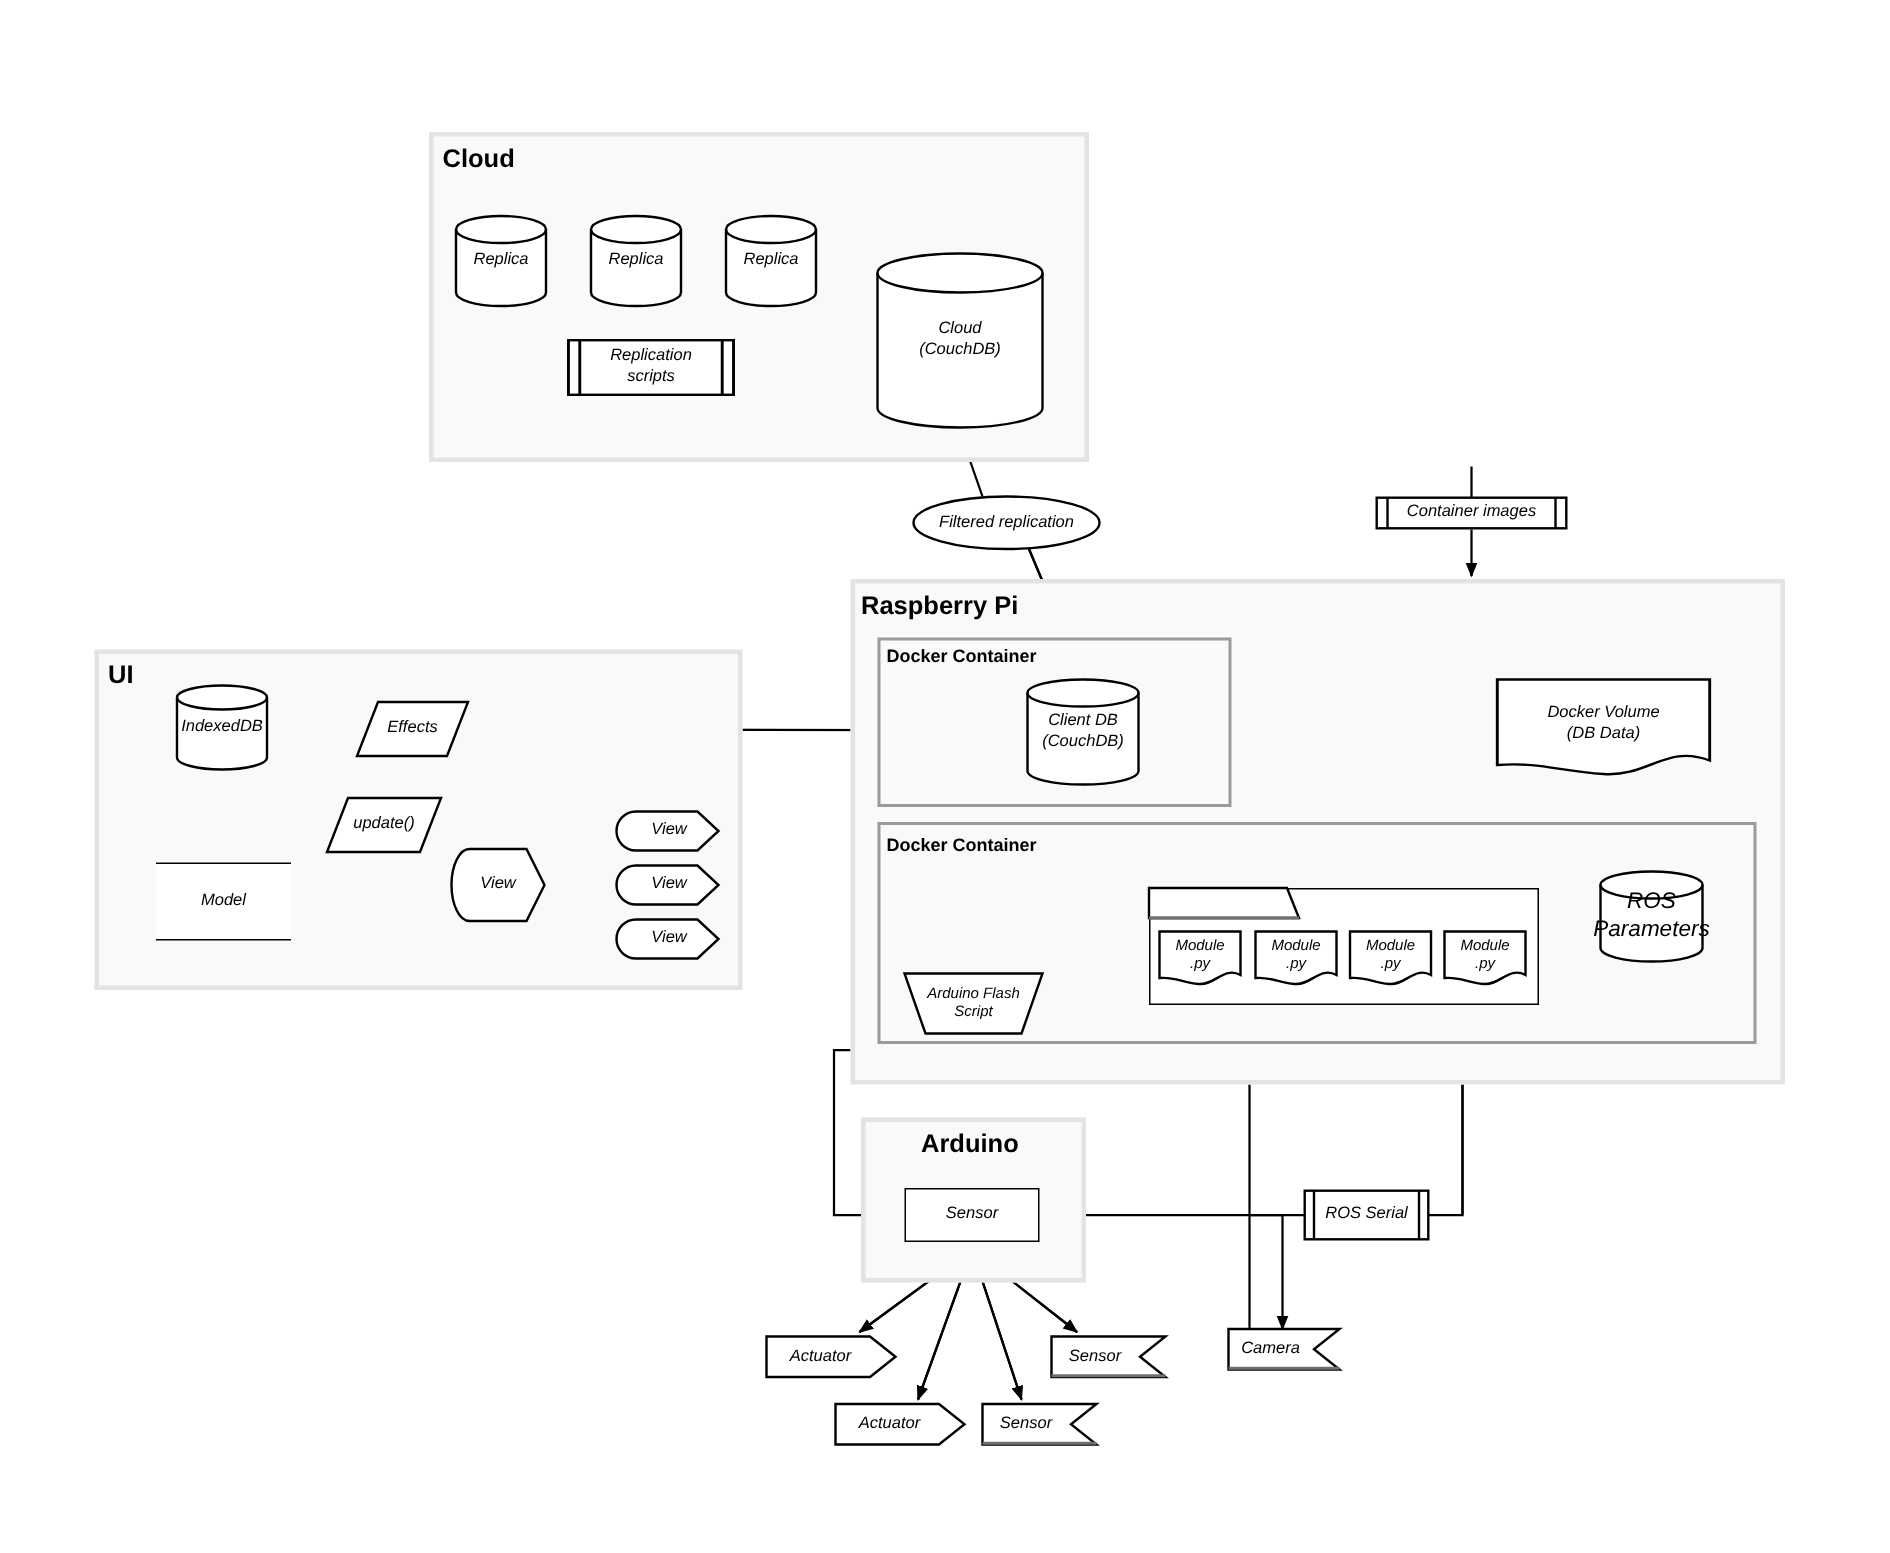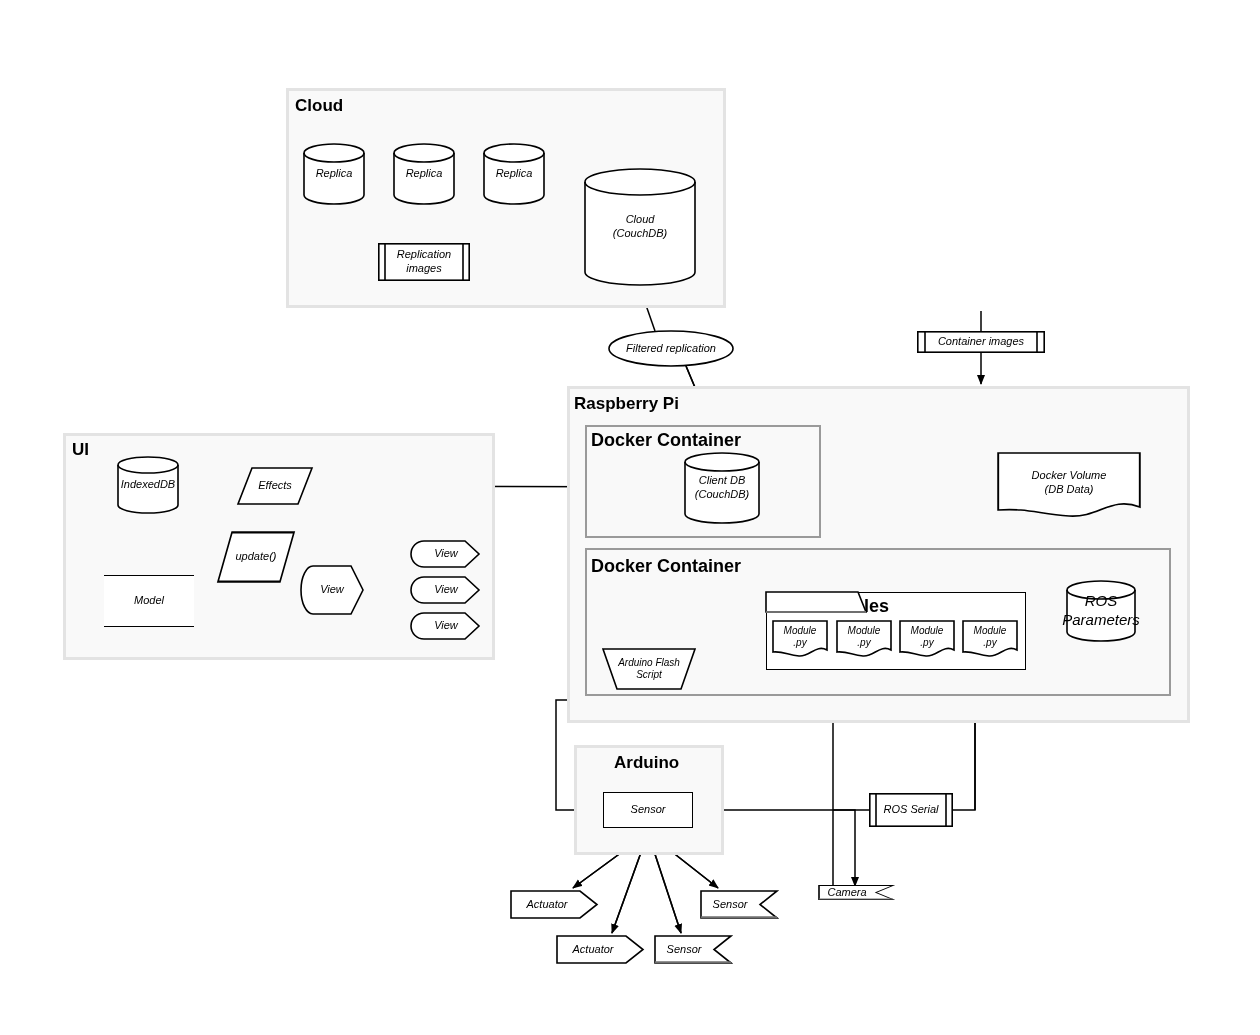--- a/index.html
+++ b/index.html
@@ -1,21 +1,21 @@
 <!DOCTYPE html>
 <html><head>
 <meta charset="utf-8">
 <style>
   html,body{margin:0;padding:0;background:#ffffff;}
   body{font-family:"Liberation Sans","DejaVu Sans",sans-serif;}
   #canvas{position:relative;width:1260px;height:1035px;overflow:hidden;background:#fff;padding-left:13px;}
   .grp{position:absolute;background:#f9f9f9;border:3px solid #e3e3e3;box-sizing:border-box;}
   .grp-title{position:absolute;font-weight:bold;font-size:15px;color:#000;white-space:nowrap;}
   .sub{position:absolute;background:#f9f9f9;border:2px solid #9a9a9a;box-sizing:border-box;}
-  .sub-title{position:absolute;font-weight:bold;font-size:18px;color:#000;white-space:nowrap;}
+  .sub-title{position:absolute;font-weight:bold;font-size:12px;color:#000;white-space:nowrap;}
   .node{position:absolute;box-sizing:border-box;display:flex;align-items:center;justify-content:center;
         text-align:center;font-size:11px;color:#000;line-height:1.25;font-style:italic;}
   .node .lbl{position:relative;z-index:3;padding:0 2px;}
   .rect{background:#fff;border:1.6px solid #000;}
   .svgwrap{position:absolute;left:0;top:0;width:100%;height:100%;z-index:1;pointer-events:none;}
   .svgwrap svg{display:block;width:100%;height:100%;overflow:visible;}
   #edges{position:absolute;left:0;top:0;width:1260px;height:1035px;z-index:0;pointer-events:none;}
   .store{background:#fff;border-top:1.6px solid #000;border-bottom:1.6px solid #000;margin-top:11px;}
   .bigtitle{font-size:17px;}
 </style>
@@ -132,31 +132,31 @@
   <div class="node" style="left:483px;top:143px;width:62px;height:62px;">
     <div class="svgwrap">
         <svg viewBox="0 0 62 62" preserveAspectRatio="none">
       <path d="M1,10 a30,9 0 0,1 60,0 L61,52 a30,9 0 0,1 -60,0 z" fill="#fff" stroke="#000" stroke-width="1.6"></path>
       <path d="M1,10 a30,9 0 0,0 60,0" fill="none" stroke="#000" stroke-width="1.6"></path>
     </svg>
       </div>
     <span class="lbl">Replica</span>
   </div>
 
-  <div class="node" style="left:378px;top:243px;width:92px;height:38px;">
+  <div class="node" style="left:378px;top:226px;width:112px;height:38px;">
     <div class="svgwrap">
         <svg viewBox="0 0 92 38" preserveAspectRatio="none">
       <rect x="0.8" y="0.8" width="90.4" height="36.4" fill="#fff" stroke="#000" stroke-width="1.6"></rect>
       <line x1="7" y1="0.8" x2="7" y2="37.2" stroke="#000" stroke-width="1.6"></line>
       <line x1="85" y1="0.8" x2="85" y2="37.2" stroke="#000" stroke-width="1.6"></line>
     </svg>
       </div>
     <span class="lbl">
       <span>Replication</span><br>
-      <span>images</span>
+      <span>scripts</span>
     </span>
   </div>
 
   <div class="node" style="left:584px;top:168px;width:112px;height:118px;">
     <div class="svgwrap">
         <svg viewBox="0 0 112 118" preserveAspectRatio="none">
       <path d="M1,14 a55,13 0 0,1 110,0 L111,104 a55,13 0 0,1 -110,0 z" fill="#fff" stroke="#000" stroke-width="1.6"></path>
       <path d="M1,14 a55,13 0 0,0 110,0" fill="none" stroke="#000" stroke-width="1.6"></path>
     </svg>
       </div>
@@ -202,21 +202,21 @@
 
   <div class="node" style="left:237px;top:467px;width:76px;height:38px;">
     <div class="svgwrap">
         <svg viewBox="0 0 76 38" preserveAspectRatio="none">
       <path d="M15,1 L75,1 L61,37 L1,37 z" fill="#fff" stroke="#000" stroke-width="1.6"></path>
     </svg>
       </div>
     <span class="lbl">Effects</span>
   </div>
 
-  <div class="node" style="left:217px;top:531px;width:78px;height:52px;">
+  <div class="node" style="left:217px;top:531px;width:78px;height:38px;">
     <div class="svgwrap">
         <svg viewBox="0 0 78 38" preserveAspectRatio="none">
       <path d="M15,1 L77,1 L63,37 L1,37 z" fill="#fff" stroke="#000" stroke-width="1.6"></path>
     </svg>
       </div>
     <span class="lbl">update()</span>
   </div>
 
   <div class="node store" style="left:104px;top:564px;width:90px;height:52px;">
     <span class="lbl">Model</span>
@@ -417,21 +417,21 @@
   </div>
   <div class="node" style="left:654px;top:935px;width:78px;height:29px;">
     <div class="svgwrap">
         <svg viewBox="0 0 78 29" preserveAspectRatio="none">
       <path d="M1,1 L77,1 L60,14.5 L77,28 L1,28 z" fill="#fff" stroke="#000" stroke-width="1.6"></path>
       <line x1="1" y1="27.2" x2="77" y2="27.2" stroke="#6f6f6f" stroke-width="2"></line>
     </svg>
       </div>
     <span class="lbl" style="margin-right:18px;">Sensor</span>
   </div>
-  <div class="node" style="left:818px;top:885px;width:76px;height:15px;">
+  <div class="node" style="left:818px;top:885px;width:76px;height:29px;">
     <div class="svgwrap">
         <svg viewBox="0 0 76 29" preserveAspectRatio="none">
       <path d="M1,1 L75,1 L58,14.5 L75,28 L1,28 z" fill="#fff" stroke="#000" stroke-width="1.6"></path>
       <line x1="1" y1="27.2" x2="75" y2="27.2" stroke="#6f6f6f" stroke-width="2"></line>
     </svg>
       </div>
     <span class="lbl" style="margin-right:18px;">Camera</span>
   </div>
 
 </div>

